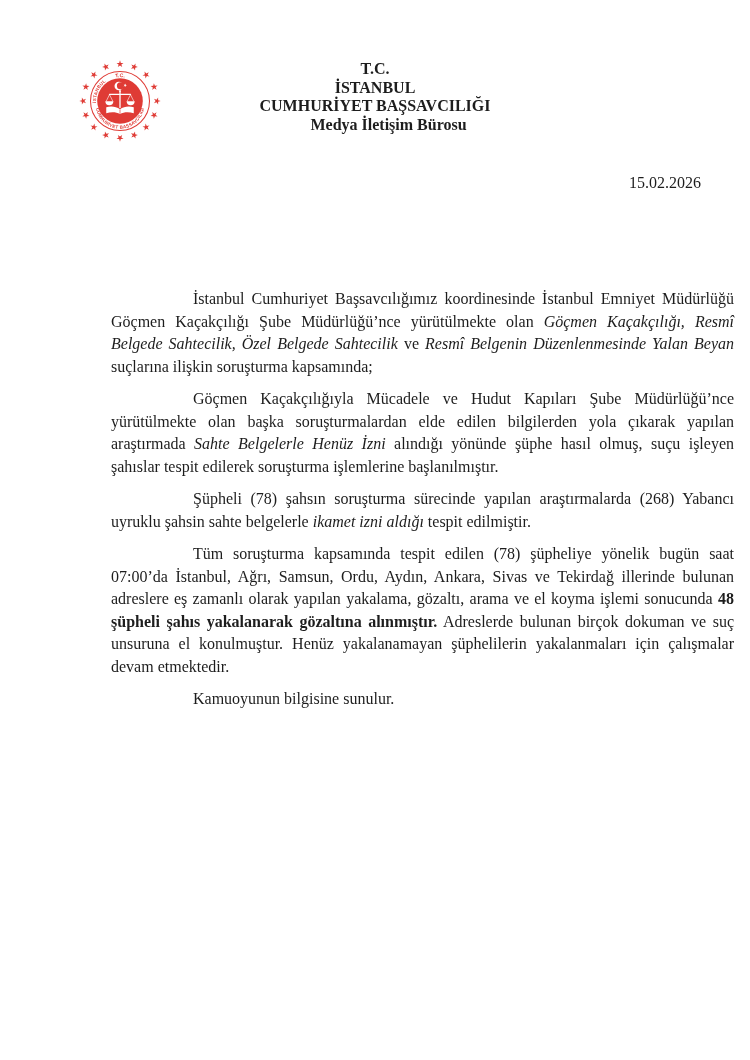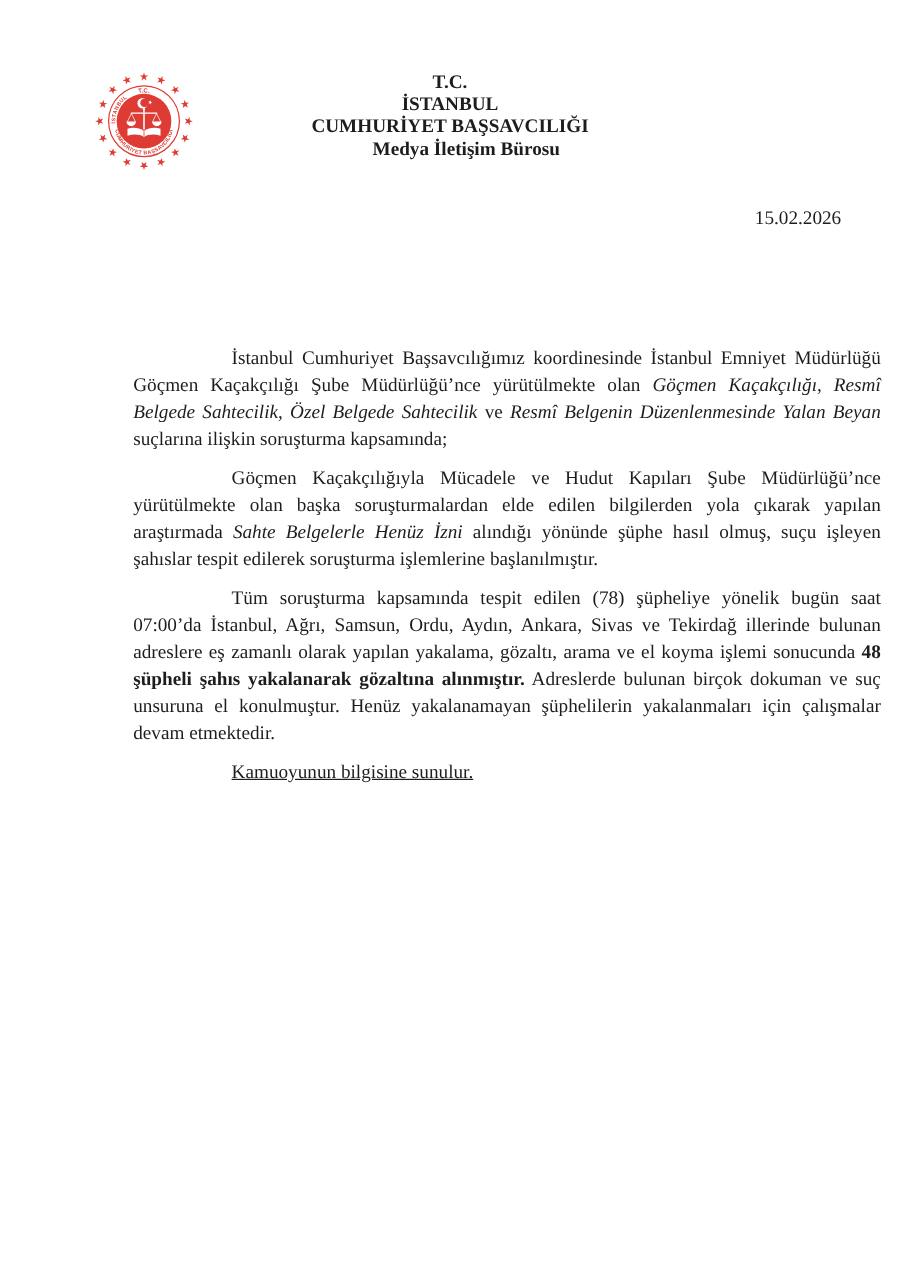--- a/index.html
+++ b/index.html
@@ -25,21 +25,21 @@
     position:absolute;top:224px;left:0;right:0;
     text-align:center;font-weight:700;font-size:16.5px;letter-spacing:.2px;
   }
   
   .body{position:absolute;top:288px;left:63px;width:623px;margin-left:48px;}
   .body p{
     margin:0 0 10px 0;
     font-size:16px;line-height:22.5px;
     text-align:justify;text-indent:82px;
   }
-  .body p.closing{text-align:left;text-decoration:underline;}
+  .body p.closing{text-align:left;}
   .it{font-style:italic;}
   .bd{font-weight:700;}
   
   .signature{
     position:absolute;top:726px;right:57px;
     font-weight:700;font-size:16.5px;
   }
 </style>
 </head>
 <body>
@@ -112,18 +112,19 @@
     <div class="hl">CUMHURİYET BAŞSAVCILIĞI</div>
     <div class="hl-sub">Medya İletişim Bürosu</div>
   </div>
 
   <div class="date-line">15.02.2026</div>
 
 
   <div class="body">
     <p><span>İstanbul Cumhuriyet Başsavcılığımız koordinesinde İstanbul Emniyet Müdürlüğü Göçmen Kaçakçılığı Şube Müdürlüğü’nce yürütülmekte olan </span><span class="it">Göçmen Kaçakçılığı, Resmî Belgede Sahtecilik, Özel Belgede Sahtecilik</span><span> ve </span><span class="it">Resmî Belgenin Düzenlenmesinde Yalan Beyan</span><span> suçlarına ilişkin soruşturma kapsamında;</span></p>
     <p><span>Göçmen Kaçakçılığıyla Mücadele ve Hudut Kapıları Şube Müdürlüğü’nce yürütülmekte olan başka soruşturmalardan elde edilen bilgilerden yola çıkarak yapılan araştırmada </span><span class="it">Sahte Belgelerle Henüz İzni</span><span> alındığı yönünde şüphe hasıl olmuş, suçu işleyen şahıslar tespit edilerek soruşturma işlemlerine başlanılmıştır.</span></p>
+    <p><span>Şüpheli (78) şahsın soruşturma sürecinde yapılan araştırmalarda (268) Yabancı uyruklu şahsin sahte belgelerle </span><span class="it">ikamet izni aldığı</span><span> tespit edilmiştir.</span></p>
     <p><span>Tüm soruşturma kapsamında tespit edilen (78) şüpheliye yönelik bugün saat 07:00’da İstanbul, Ağrı, Samsun, Ordu, Aydın, Ankara, Sivas ve Tekirdağ illerinde bulunan adreslere eş zamanlı olarak yapılan yakalama, gözaltı, arama ve el koyma işlemi sonucunda </span><span class="bd">48 şüpheli şahıs yakalanarak gözaltına alınmıştır.</span><span> Adreslerde bulunan birçok dokuman ve suç unsuruna el konulmuştur. Henüz yakalanamayan şüphelilerin yakalanmaları için çalışmalar devam etmektedir.</span></p>
     <p class="closing">Kamuoyunun bilgisine sunulur.</p>
   </div>
 
 
 </div>
 
 </body></html>

